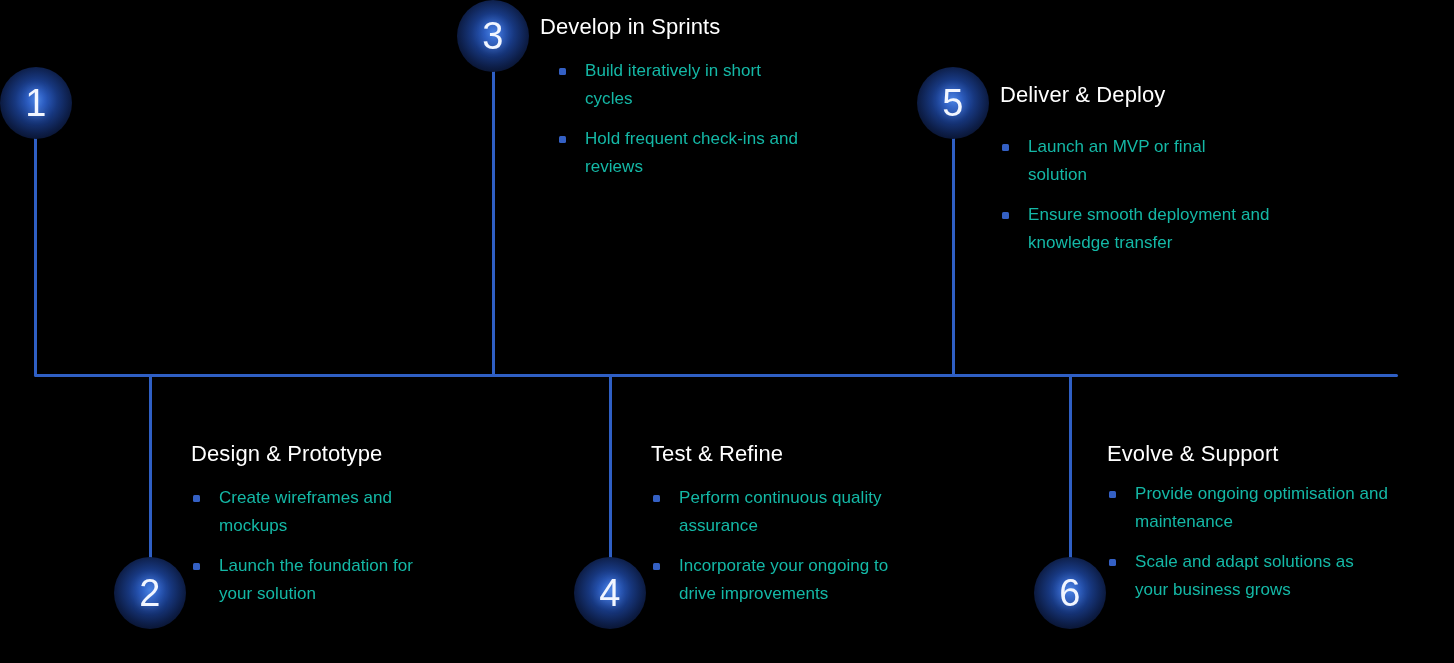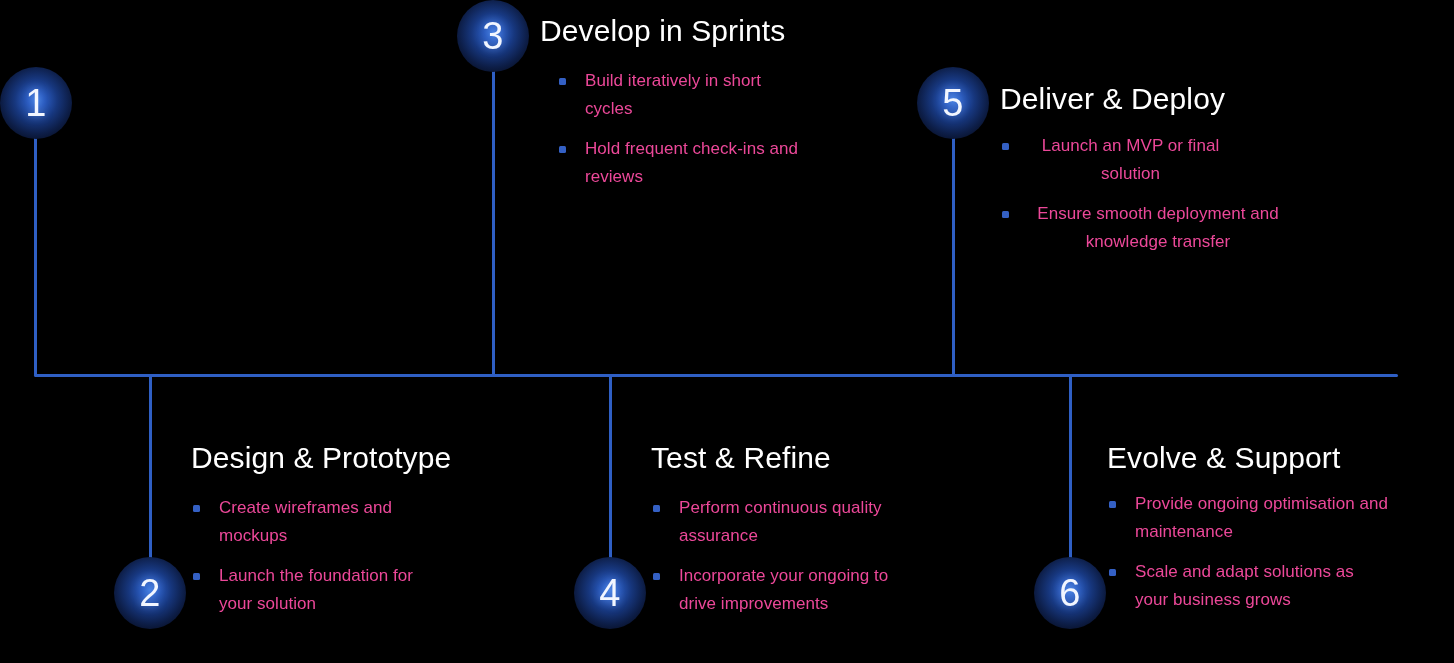--- a/index.html
+++ b/index.html
@@ -57,37 +57,37 @@
     letter-spacing: 0.5px;
     text-shadow: 0 0 8px rgba(160,200,255,0.35);
   }
 
   
   .step {
     position: absolute;
   }
   .step-title {
     color: #ffffff;
-    font-size: 30px;
+    font-size: 22px;
     font-weight: 400;
     letter-spacing: 0.1px;
     line-height: 1.15;
     white-space: nowrap;
     margin: 0 0 12px 0;
   }
   .bullets {
     list-style: none;
     margin: 0;
     padding: 0;
   }
   .bullet {
     position: relative;
     padding-left: 26px;
     margin-bottom: 12px;
-    color: #ec4899;
+    color: #14b8a6;
     font-size: 17px;
     line-height: 28px;
     font-weight: 400;
     letter-spacing: 0.05px;
   }
   .bullet:last-child { margin-bottom: 0; }
   .bullet-dot {
     position: absolute;
     left: 0;
     top: 11px;
@@ -142,21 +142,21 @@
       </li>
       <li class="bullet" style="max-width:230px;">
         <span class="bullet-dot"></span>
         <span class="bullet-text">Hold frequent check-ins and reviews</span>
       </li>
     </ul>
   </div>
 
   <div class="step" style="left:1000px; top:82px; width:330px;">
     <h2 class="step-title">Deliver &amp; Deploy</h2>
-    <ul class="bullets" style="margin-top:15px; margin-left:2px;text-align:center;">
+    <ul class="bullets" style="margin-top:26px; margin-left:2px;">
       <li class="bullet" style="max-width:205px;">
         <span class="bullet-dot"></span>
         <span class="bullet-text">Launch an MVP or final solution</span>
       </li>
       <li class="bullet" style="max-width:260px;">
         <span class="bullet-dot"></span>
         <span class="bullet-text">Ensure smooth deployment and knowledge transfer</span>
       </li>
     </ul>
   </div>

